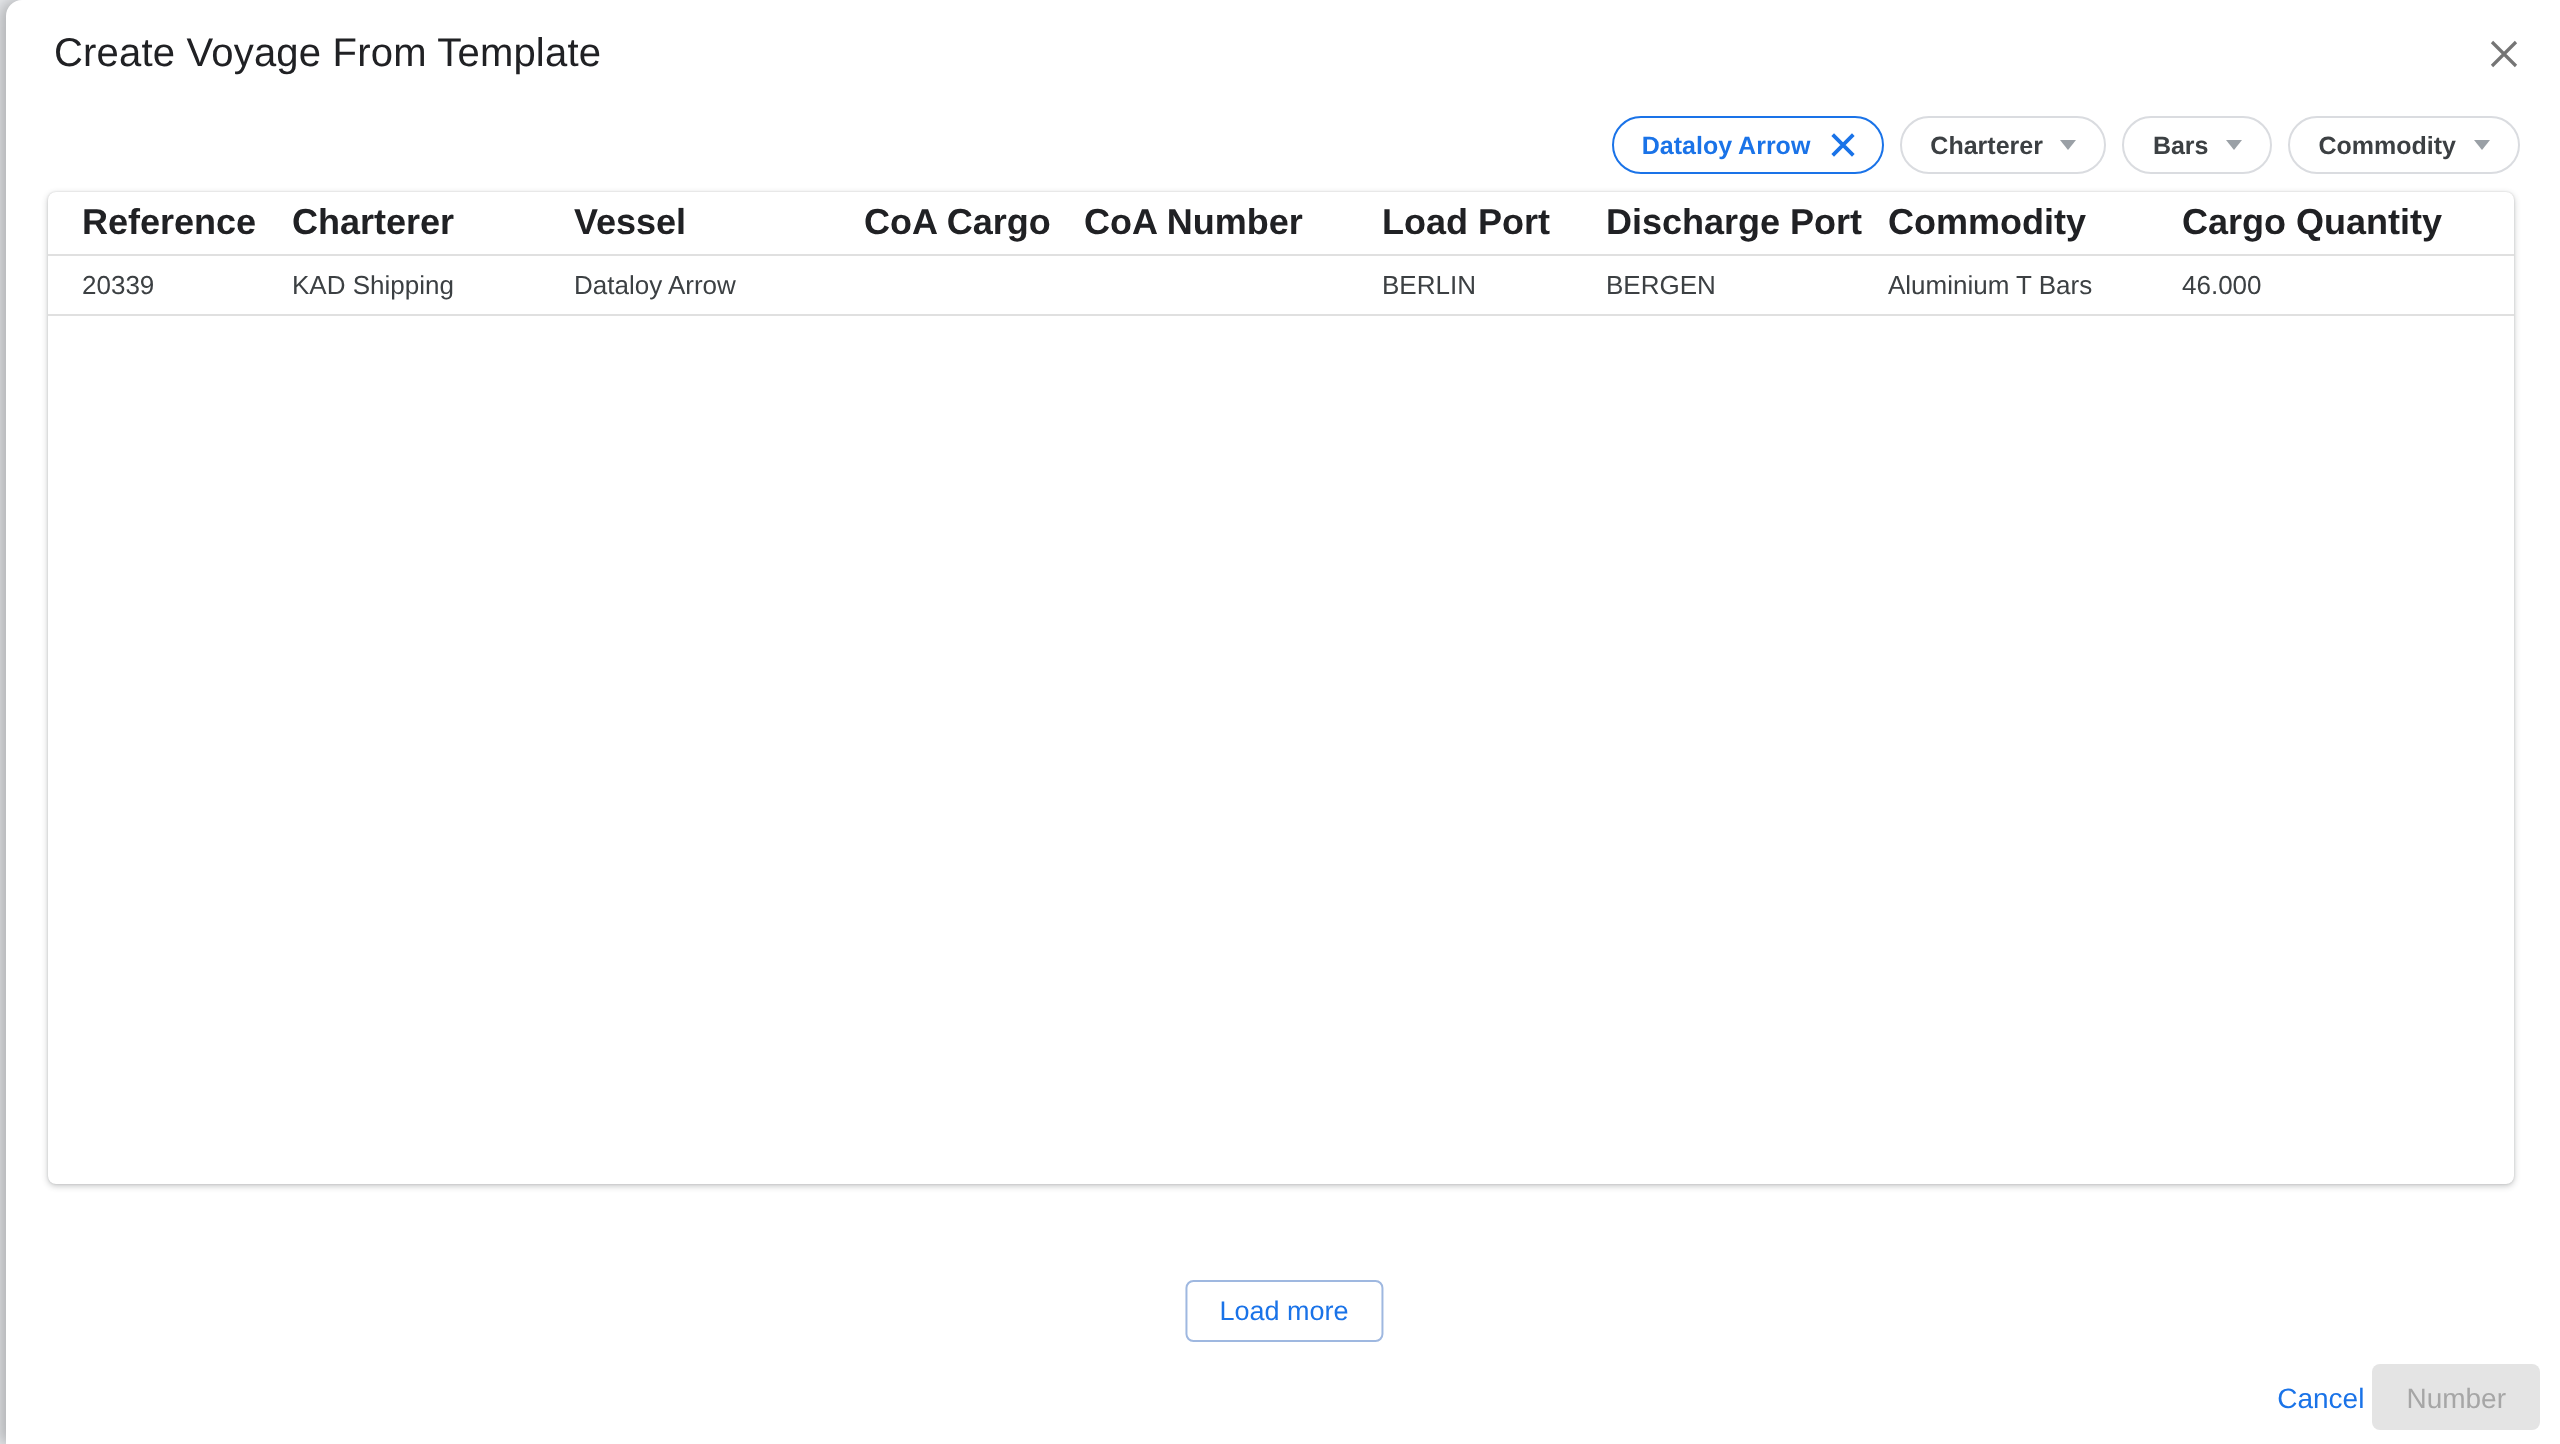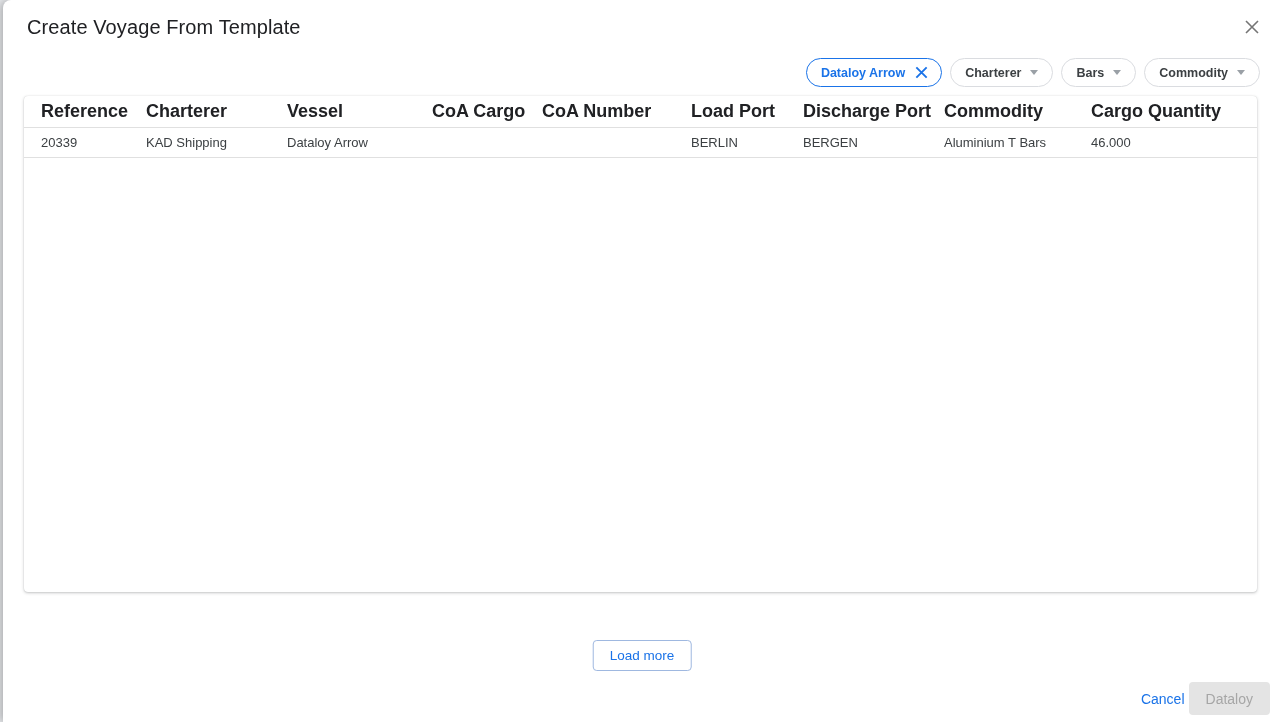--- a/index.html
+++ b/index.html
@@ -244,16 +244,16 @@
         </tr>
       </tbody>
     </table>
   </div>
 
   <button class="load-more">Load more</button>
 
 
   <div class="footer">
     <button class="cancel-btn">Cancel</button>
-    <button class="create-btn" disabled="">Dataloy</button>
+    <button class="create-btn" disabled="">Number</button>
   </div>
 
 </div>
 
 </body></html>

